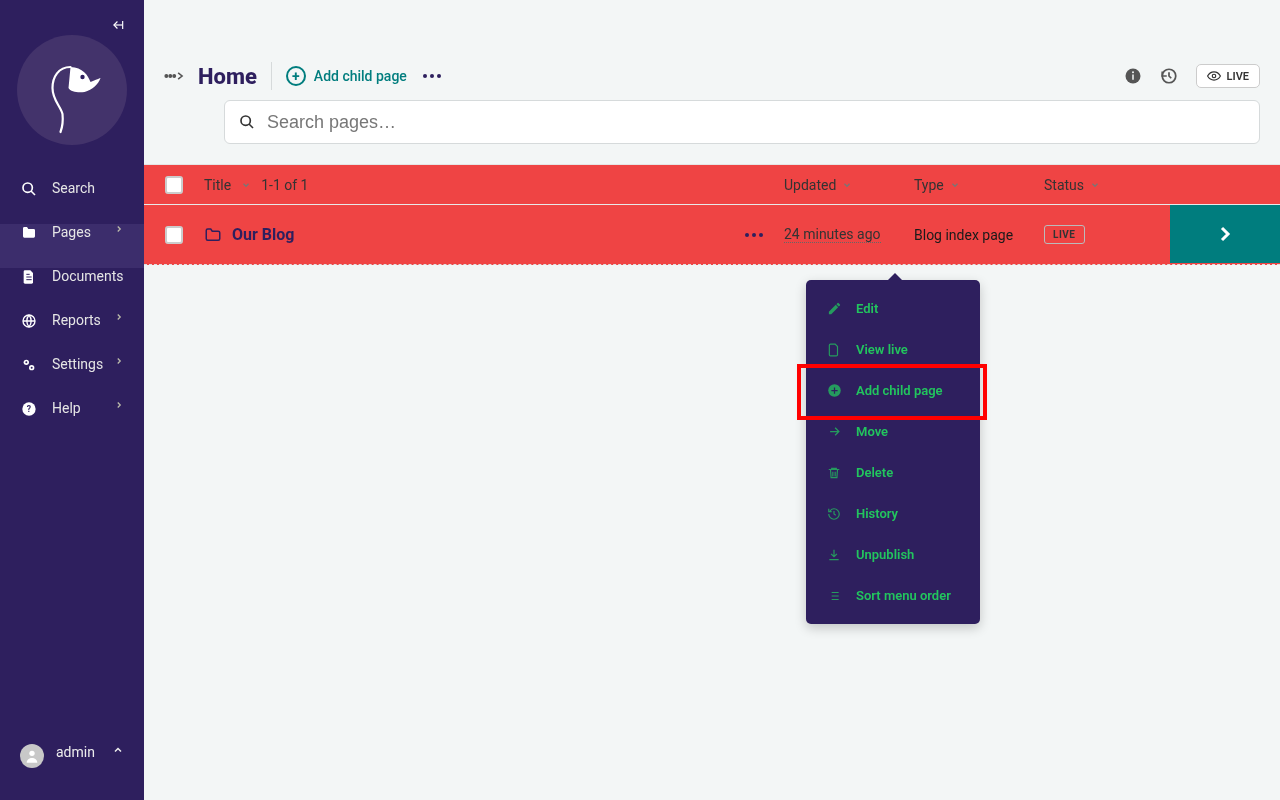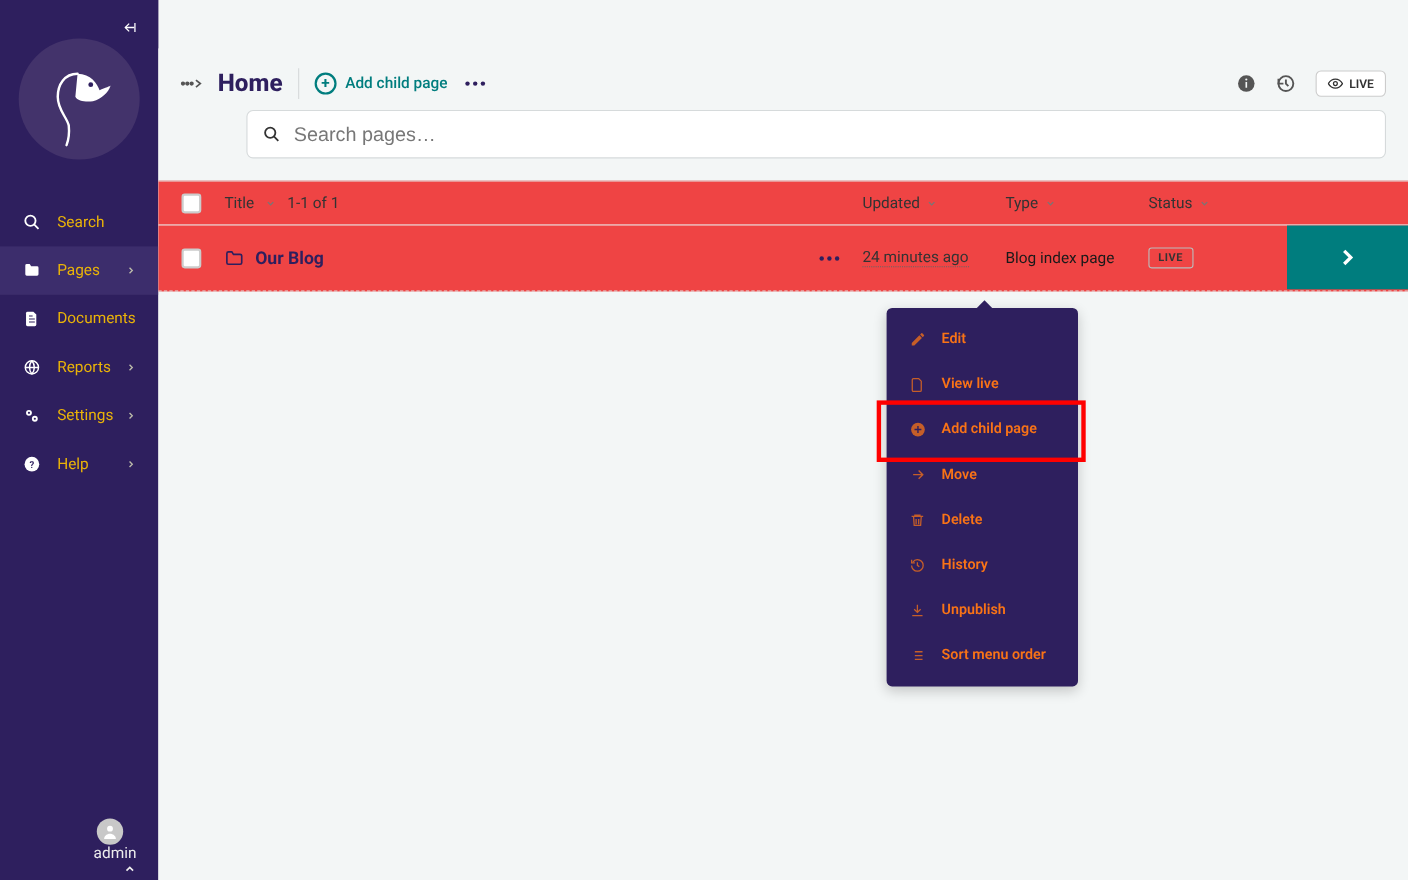--- a/index.html
+++ b/index.html
@@ -55,50 +55,49 @@
       position: absolute;
       top: 50%;
       left: 50%;
       transform: translate(-45%, -35%);
     }
     .nav {
       list-style: none;
     }
     .nav li {
       display: flex;
-      align-items: center;
+      align-items: flex-start;
       padding: 0 20px;
       height: 44px;
       cursor: pointer;
-      color: #eab308;
+      color: #e5e5e5;
       font-size: 14px;
     }
     .nav li.active {
       background: #3C2D6C;
     }
     .nav .nav-icon {
       width: 18px;
       height: 18px;
       margin-right: 14px;
       display: flex;
       align-items: center;
       justify-content: center;
     }
     .nav .nav-chevron {
       margin-left: auto;
       color: #bba;
     }
     .user-footer {
       margin-top: auto;
       display: flex;
-      align-items: flex-end;
+      align-items: flex-start;
       padding: 0 20px;
       height: 56px;
       color: #ededed;
-      flex-direction: column;
     }
     .avatar {
       width: 24px;
       height: 24px;
       background: #c8c8c8;
       border-radius: 50%;
       margin-right: 12px;
       display: flex;
       align-items: center;
       justify-content: center;
@@ -287,21 +286,21 @@
       border-left: 7px solid transparent;
       border-right: 7px solid transparent;
       border-bottom: 7px solid #2E1F5E;
     }
     .ctx-item {
       display: flex;
       align-items: center;
       height: 41px;
       padding: 0 20px;
       gap: 14px;
-      color: #f97316;
+      color: #22c55e;
       font-size: 13px;
       font-weight: 600;
       cursor: pointer;
     }
     .ctx-icon {
       width: 16px;
       height: 16px;
       opacity: 0.75;
       display: flex;
       align-items: center;

